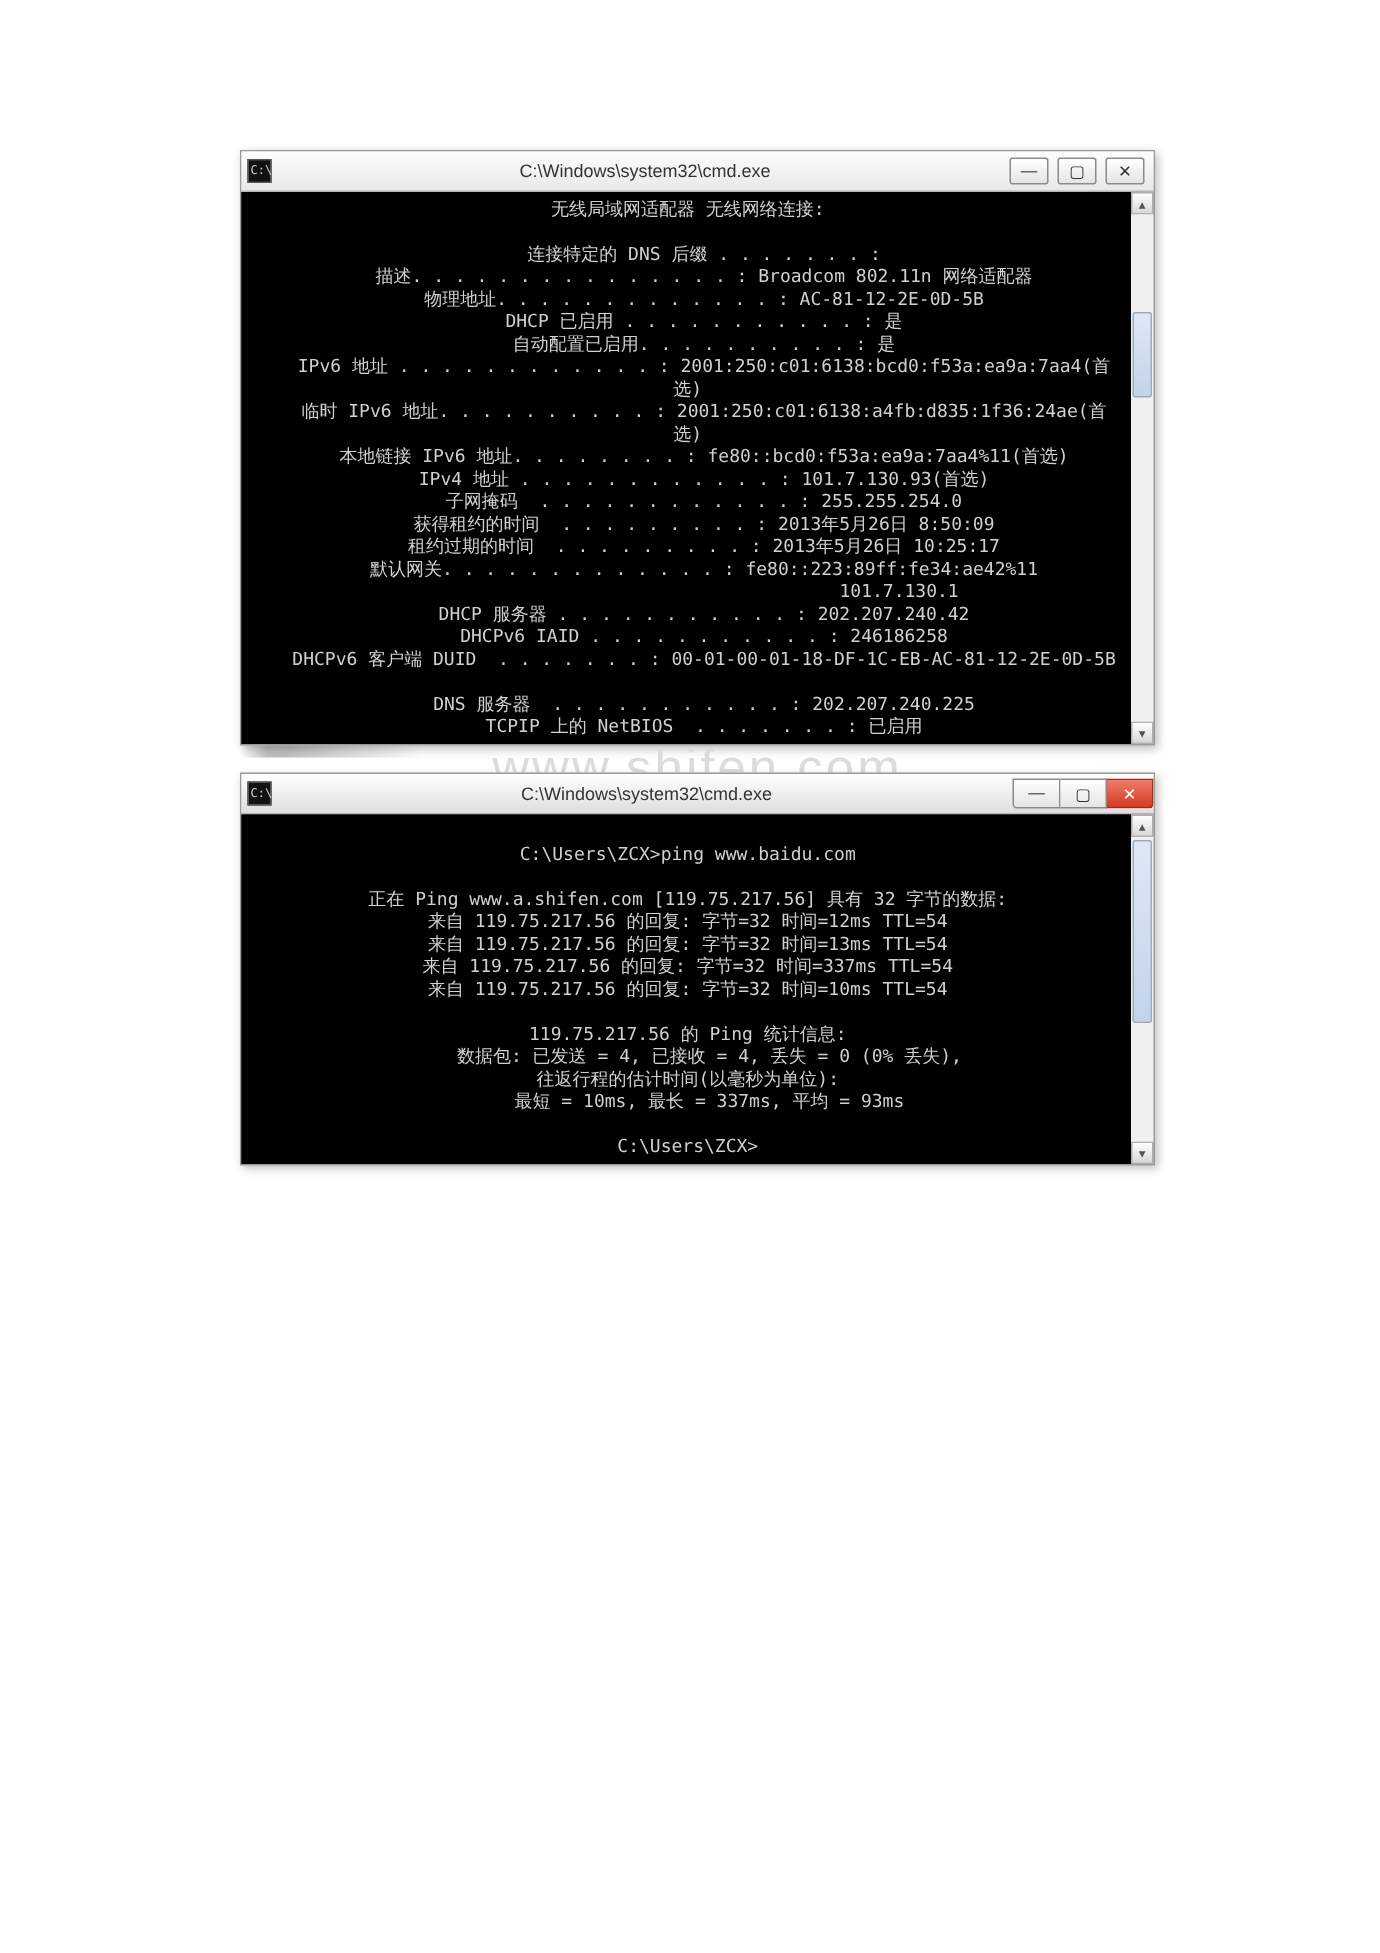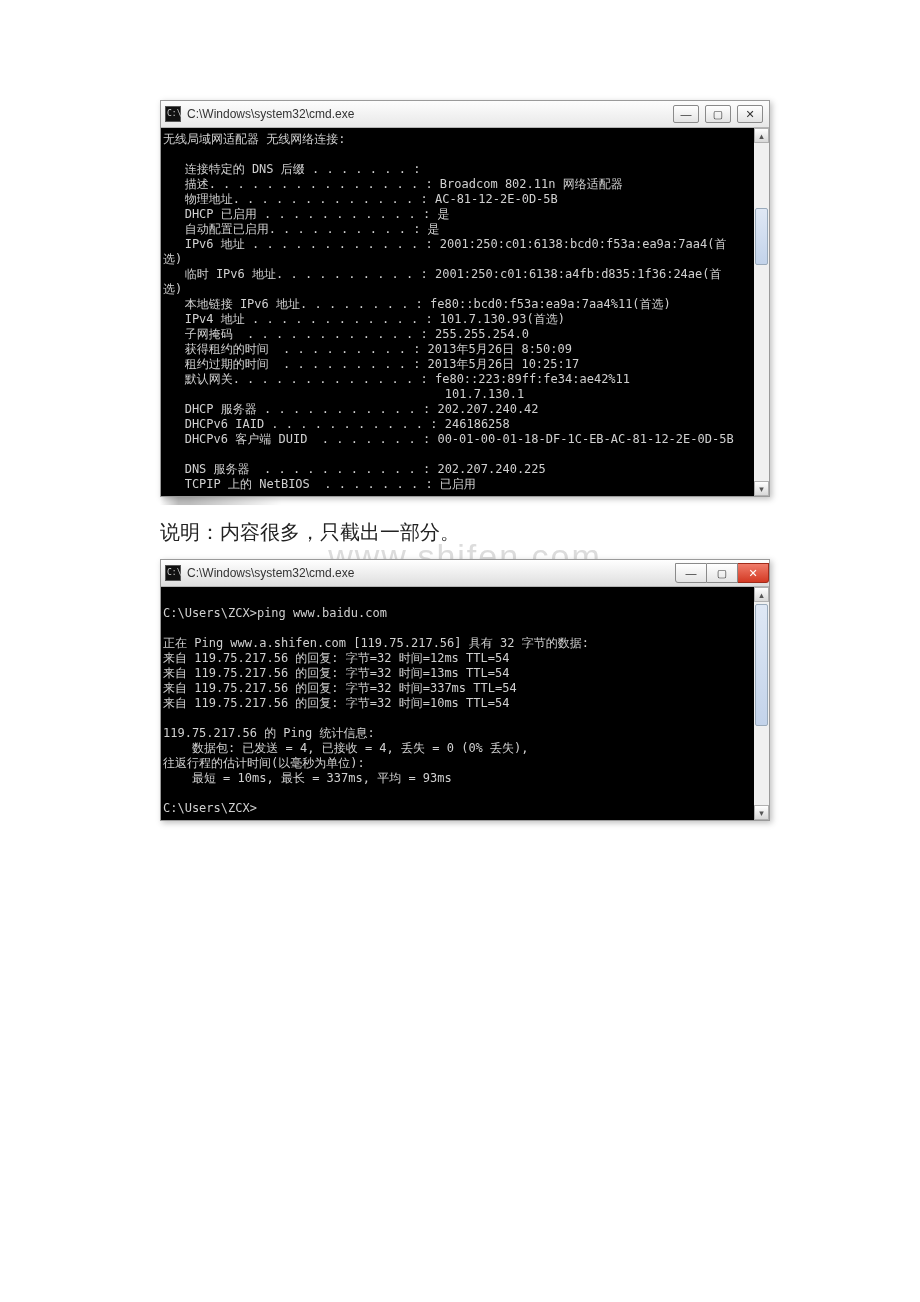--- a/index.html
+++ b/index.html
@@ -12,20 +12,21 @@
   .page {
     width: 920px;
     padding: 100px 150px 0 160px;
     box-sizing: border-box;
   }
   .cmd-window {
     border: 1px solid #9a9a9a;
     background: #eaeaea;
     box-shadow: 2px 2px 6px rgba(0,0,0,.25);
     margin-bottom: 18px;
+    text-align: center;
   }
   .cmd-title-v1 {
     display: flex;
     align-items: center;
     background: linear-gradient(#fdfdfd, #e8e8e8);
     border-bottom: 1px solid #b5b5b5;
     height: 26px;
     padding: 0 4px 0 4px;
   }
   .cmd-title-v2 {
@@ -215,21 +216,20 @@
         <div class="thumb" style="top:65px;height:55px"></div>
       </div>
       <div class="arrow">
             <span>▾</span>
           </div>
     </div>
   </div>
 </div>
 <div class="footer-shadow"></div>
 
-<p class="doc-text">说明：内容很多，只截出一部分。</p>
 
 <div class="watermark-area">
   <div class="watermark">www.shifen.com</div>
 
   <div class="cmd-window" style="position:relative;z-index:1;">
     <div class="cmd-title-v2">
       <span class="cmd-icon"></span>
       <span class="cmd-title-text">C:\Windows\system32\cmd.exe</span>
       <div class="winbtns-v2">
         <div class="wb first">

